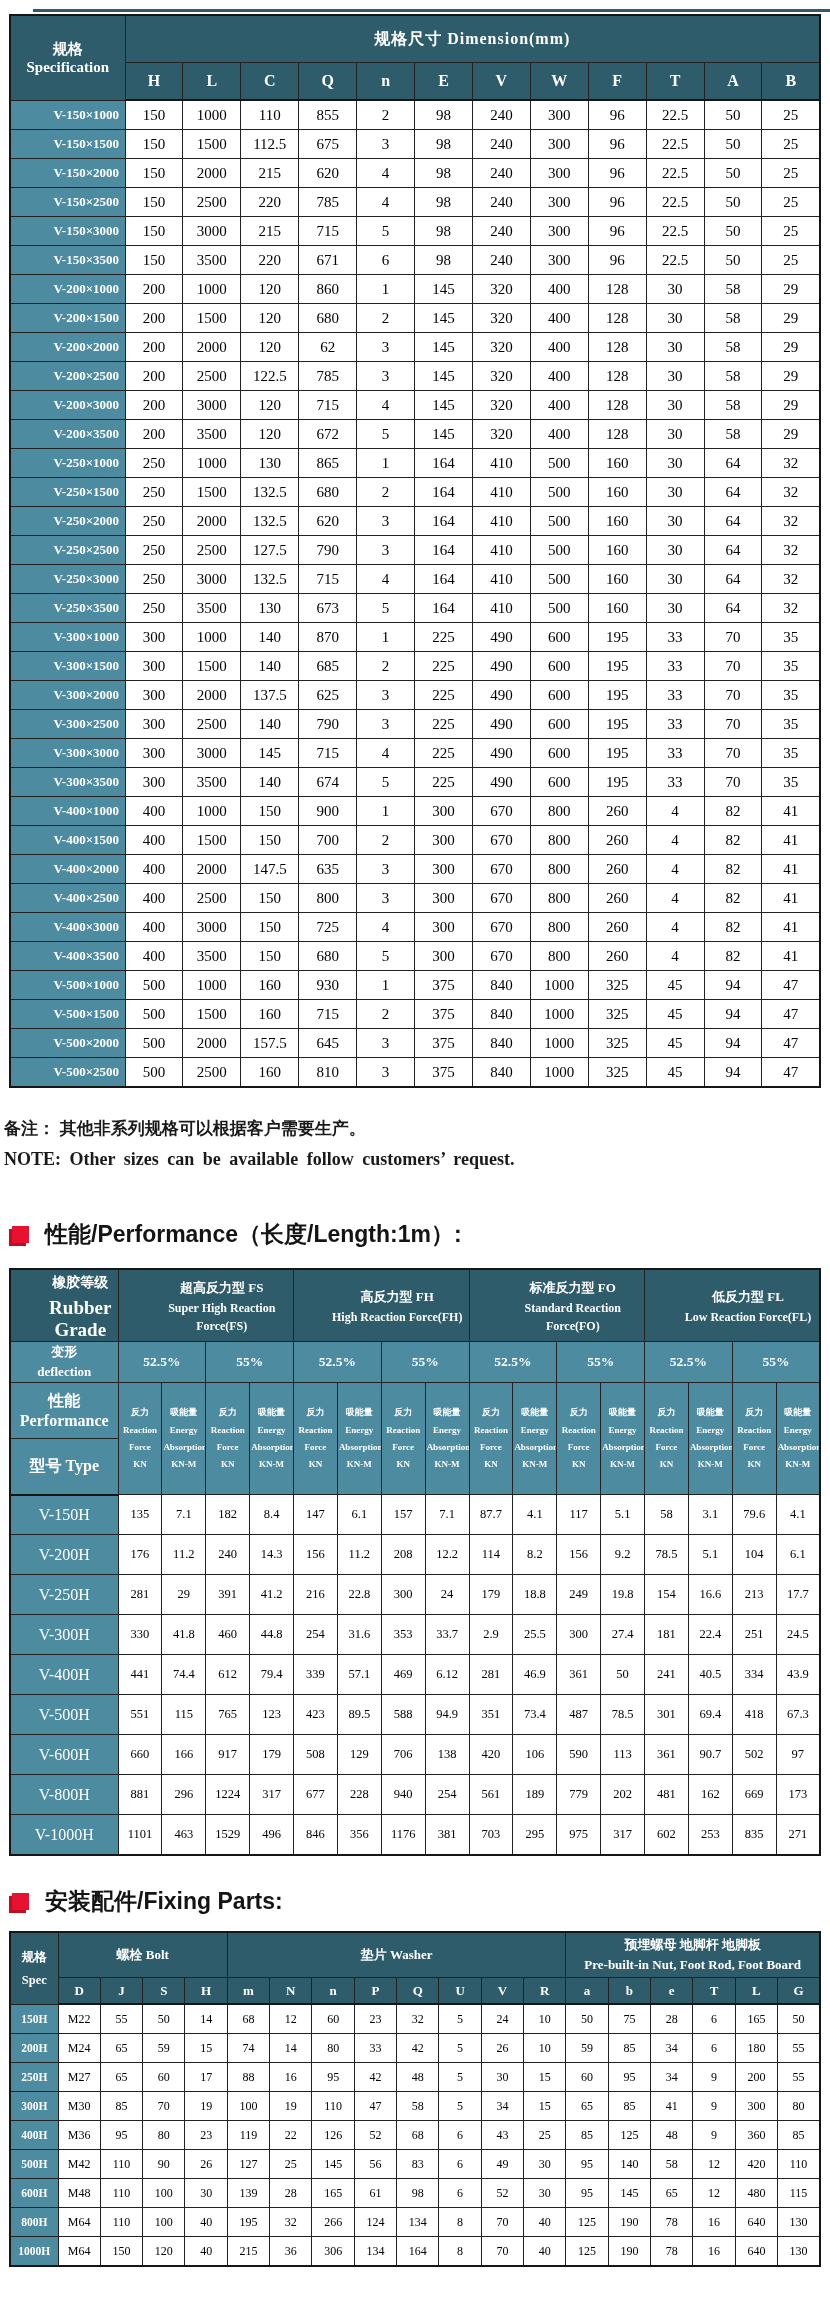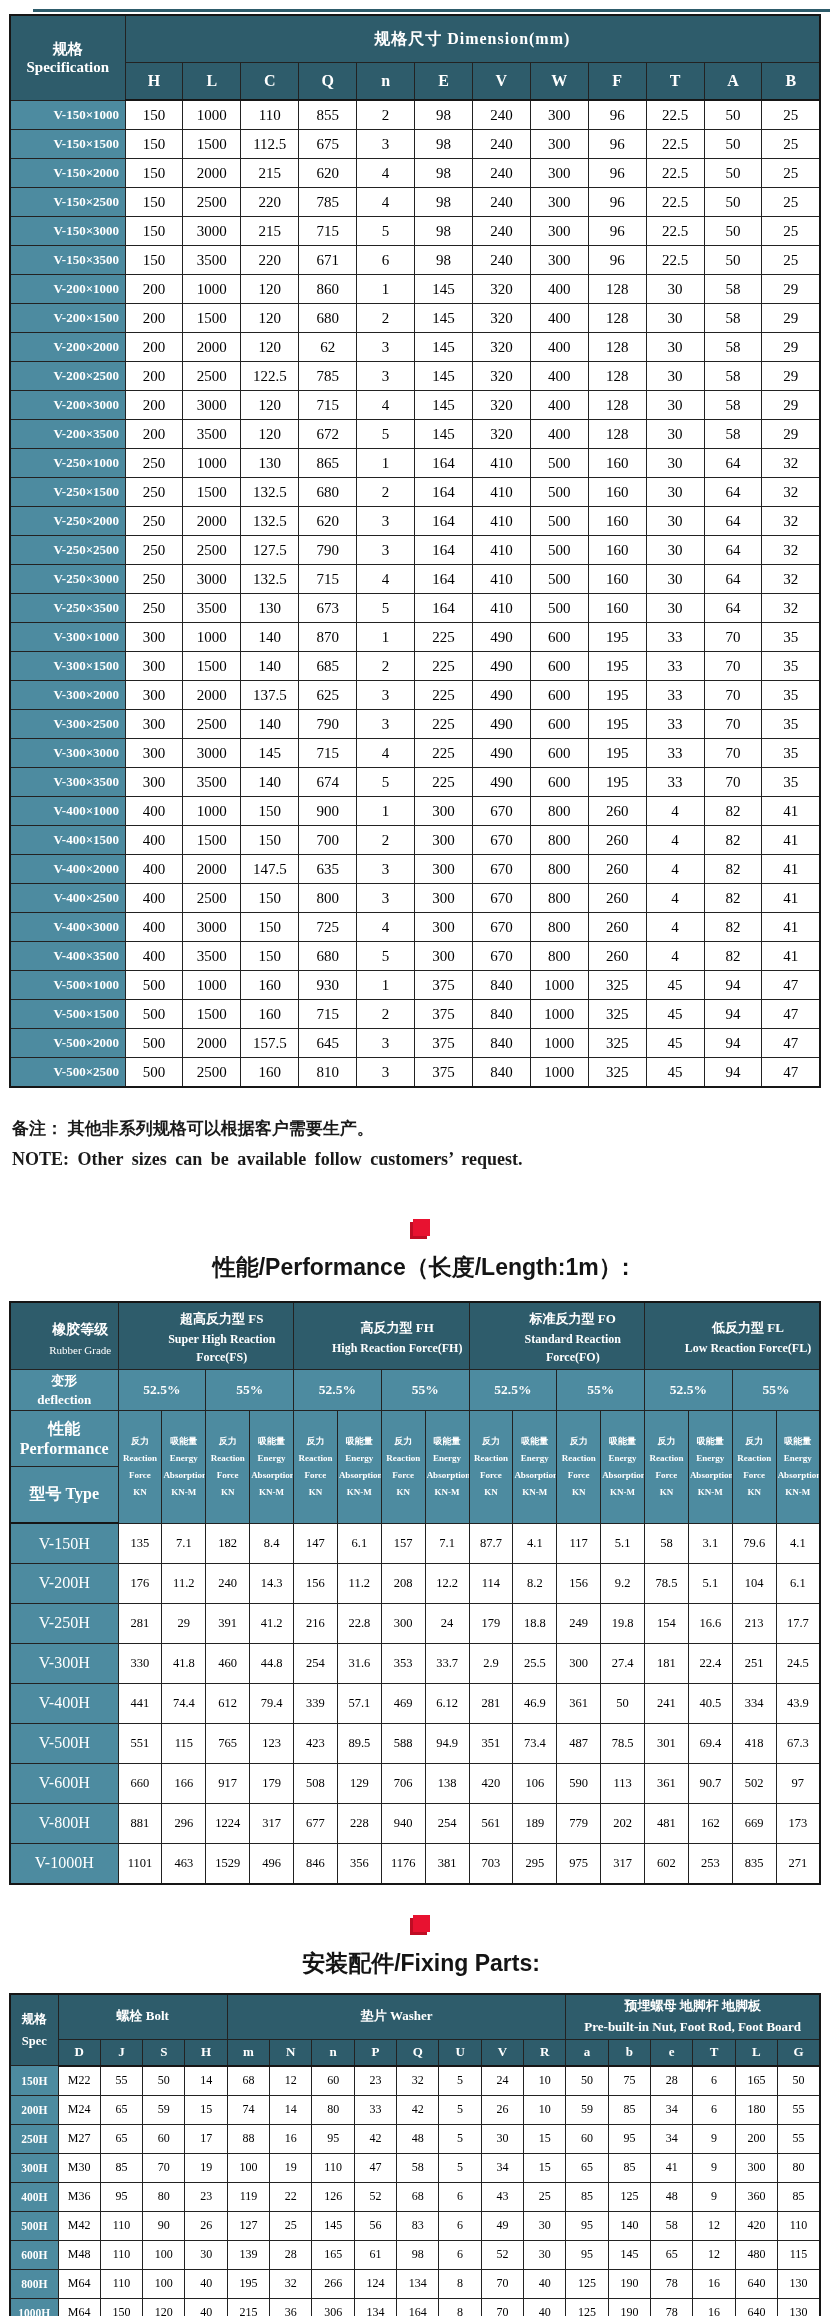--- a/index.html
+++ b/index.html
@@ -17,34 +17,34 @@
   .dim-table{margin-top:2px;}
   #dim-r1 th{height:46px;}
   #dim-cols th{height:36px;font-size:16px;font-weight:bold;}
   .dim-table .group{font-size:16px;font-weight:bold;letter-spacing:1px;}
   .speccell .zh{font-size:15px;font-weight:bold;}
   .speccell .en{font-size:15px;font-weight:bold;}
   .dim-table td{height:28px;font-size:15px;background:#fff;color:#000;}
   .speclabel{font-size:13px;font-weight:bold;padding-left:37px;}
 
   
-  .note-block{margin:26px 0 0 12px;line-height:1.75;}
+  .note-block{margin:26px 0 0 4px;line-height:1.75;}
   .note-zh{font-family:"Liberation Sans",sans-serif;font-weight:bold;font-size:17px;color:#1a1a1a;}
   .note-en-serif{font-family:"Liberation Serif",serif;font-weight:bold;font-size:18px;word-spacing:4px;color:#1a1a1a;}
   .note-en-sans{font-family:"Liberation Sans",sans-serif;font-size:17px;color:#222;}
 
   
-  .section{display:flex;align-items:center;gap:16px;margin:44px 0 0 12px;font-family:"Liberation Sans",sans-serif;font-size:23px;font-weight:bold;color:#141414;flex-direction:column;}
+  .section{display:flex;align-items:center;gap:16px;margin:44px 0 0 12px;font-family:"Liberation Sans",sans-serif;font-size:23px;font-weight:bold;color:#141414;}
   .red-sq{width:17px;height:17px;background:#e81230;box-shadow:-3px 3px 0 #bf0d24;flex:0 0 auto;}
 
   
   .perf-table{margin-top:18px;}
   #perf-r1 th{height:66px;padding-left:32px;}
   .pcorner .zh{font-size:14px;font-weight:bold;line-height:1.9;}
-  .pcorner .en{font-size:11px;font-weight:normal;}
+  .pcorner .en{font-size:19px;font-weight:bold;}
   .pgroup .zh{font-size:13px;font-weight:bold;line-height:1.8;}
   .pgroup .en{font-size:12px;font-weight:bold;line-height:1.5;padding:0 2px;}
   #perf-r2 th{height:40px;font-size:13.5px;font-weight:bold;}
   #perf-r2 .pcorner div{font-size:13px;line-height:1.5;}
   #perf-r3a th.pcorner,#perf-r3b th.pcorner{height:55px;}
   .psub{font-size:9px;font-weight:bold;line-height:1.9;padding:2px 1px;}
   .psub div{white-space:normal;}
   .perf-table td{height:39px;font-size:12.5px;background:#fff;color:#000;}
   .ptype{font-size:16px;font-weight:normal;}
 

